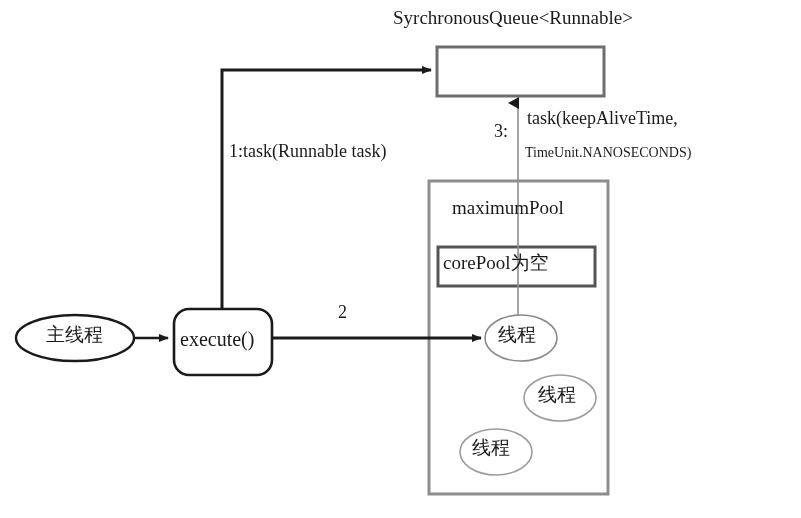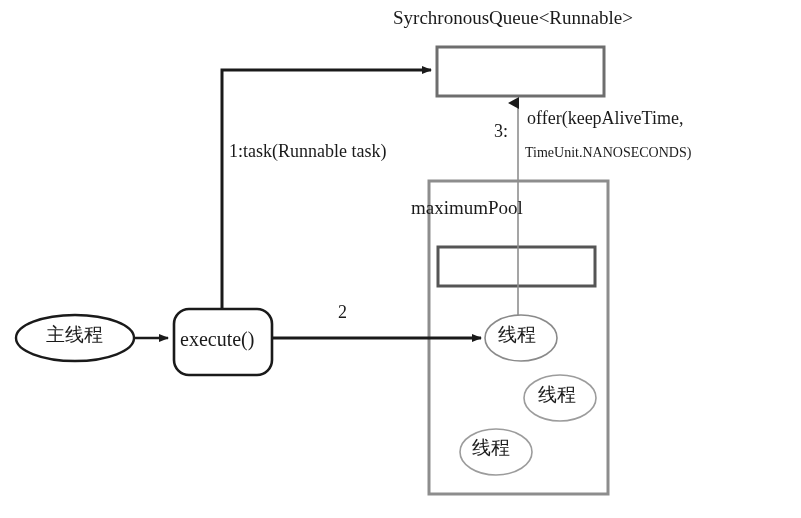--- a/index.html
+++ b/index.html
@@ -55,21 +55,21 @@
     left: 525px;
     top: 146px;
     font-size: 14px;
   }
   .lbl-step2 {
     left: 338px;
     top: 303px;
     font-size: 18px;
   }
   .lbl-maxpool {
-    left: 411px;
+    left: 452px;
     top: 198px;
     font-size: 19px;
   }
   .lbl-corepool {
     left: 443px;
     top: 253px;
     font-size: 19px;
   }
   .lbl-mainthread {
     left: 46px;
@@ -135,28 +135,29 @@
     <ellipse cx="560" cy="398" rx="36" ry="23" fill="#ffffff" stroke="#9c9c9c" stroke-width="1.6"></ellipse>
     <ellipse cx="496" cy="452" rx="36" ry="23" fill="#ffffff" stroke="#9c9c9c" stroke-width="1.6"></ellipse>
   </svg>
 
   <div class="lbl lbl-queue-title">SyrchronousQueue&lt;Runnable&gt;</div>
 
   <div class="lbl lbl-offer">1:task(Runnable task)</div>
 
   <div class="lbl lbl-step3">3:</div>
 
-  <div class="lbl lbl-poll-1">offer(keepAliveTime,</div>
+  <div class="lbl lbl-poll-1">task(keepAliveTime,</div>
 
   <div class="lbl lbl-poll-2">TimeUnit.NANOSECONDS)</div>
 
   <div class="lbl lbl-step2">2</div>
 
   <div class="lbl lbl-maxpool">maximumPool</div>
 
+  <div class="lbl lbl-corepool">corePool为空</div>
 
   <div class="lbl lbl-mainthread">主线程</div>
 
   <div class="lbl lbl-execute">execute()</div>
 
   <div class="lbl lbl-thread-1">线程</div>
 
   <div class="lbl lbl-thread-2">线程</div>
 
   <div class="lbl lbl-thread-3">线程</div>

